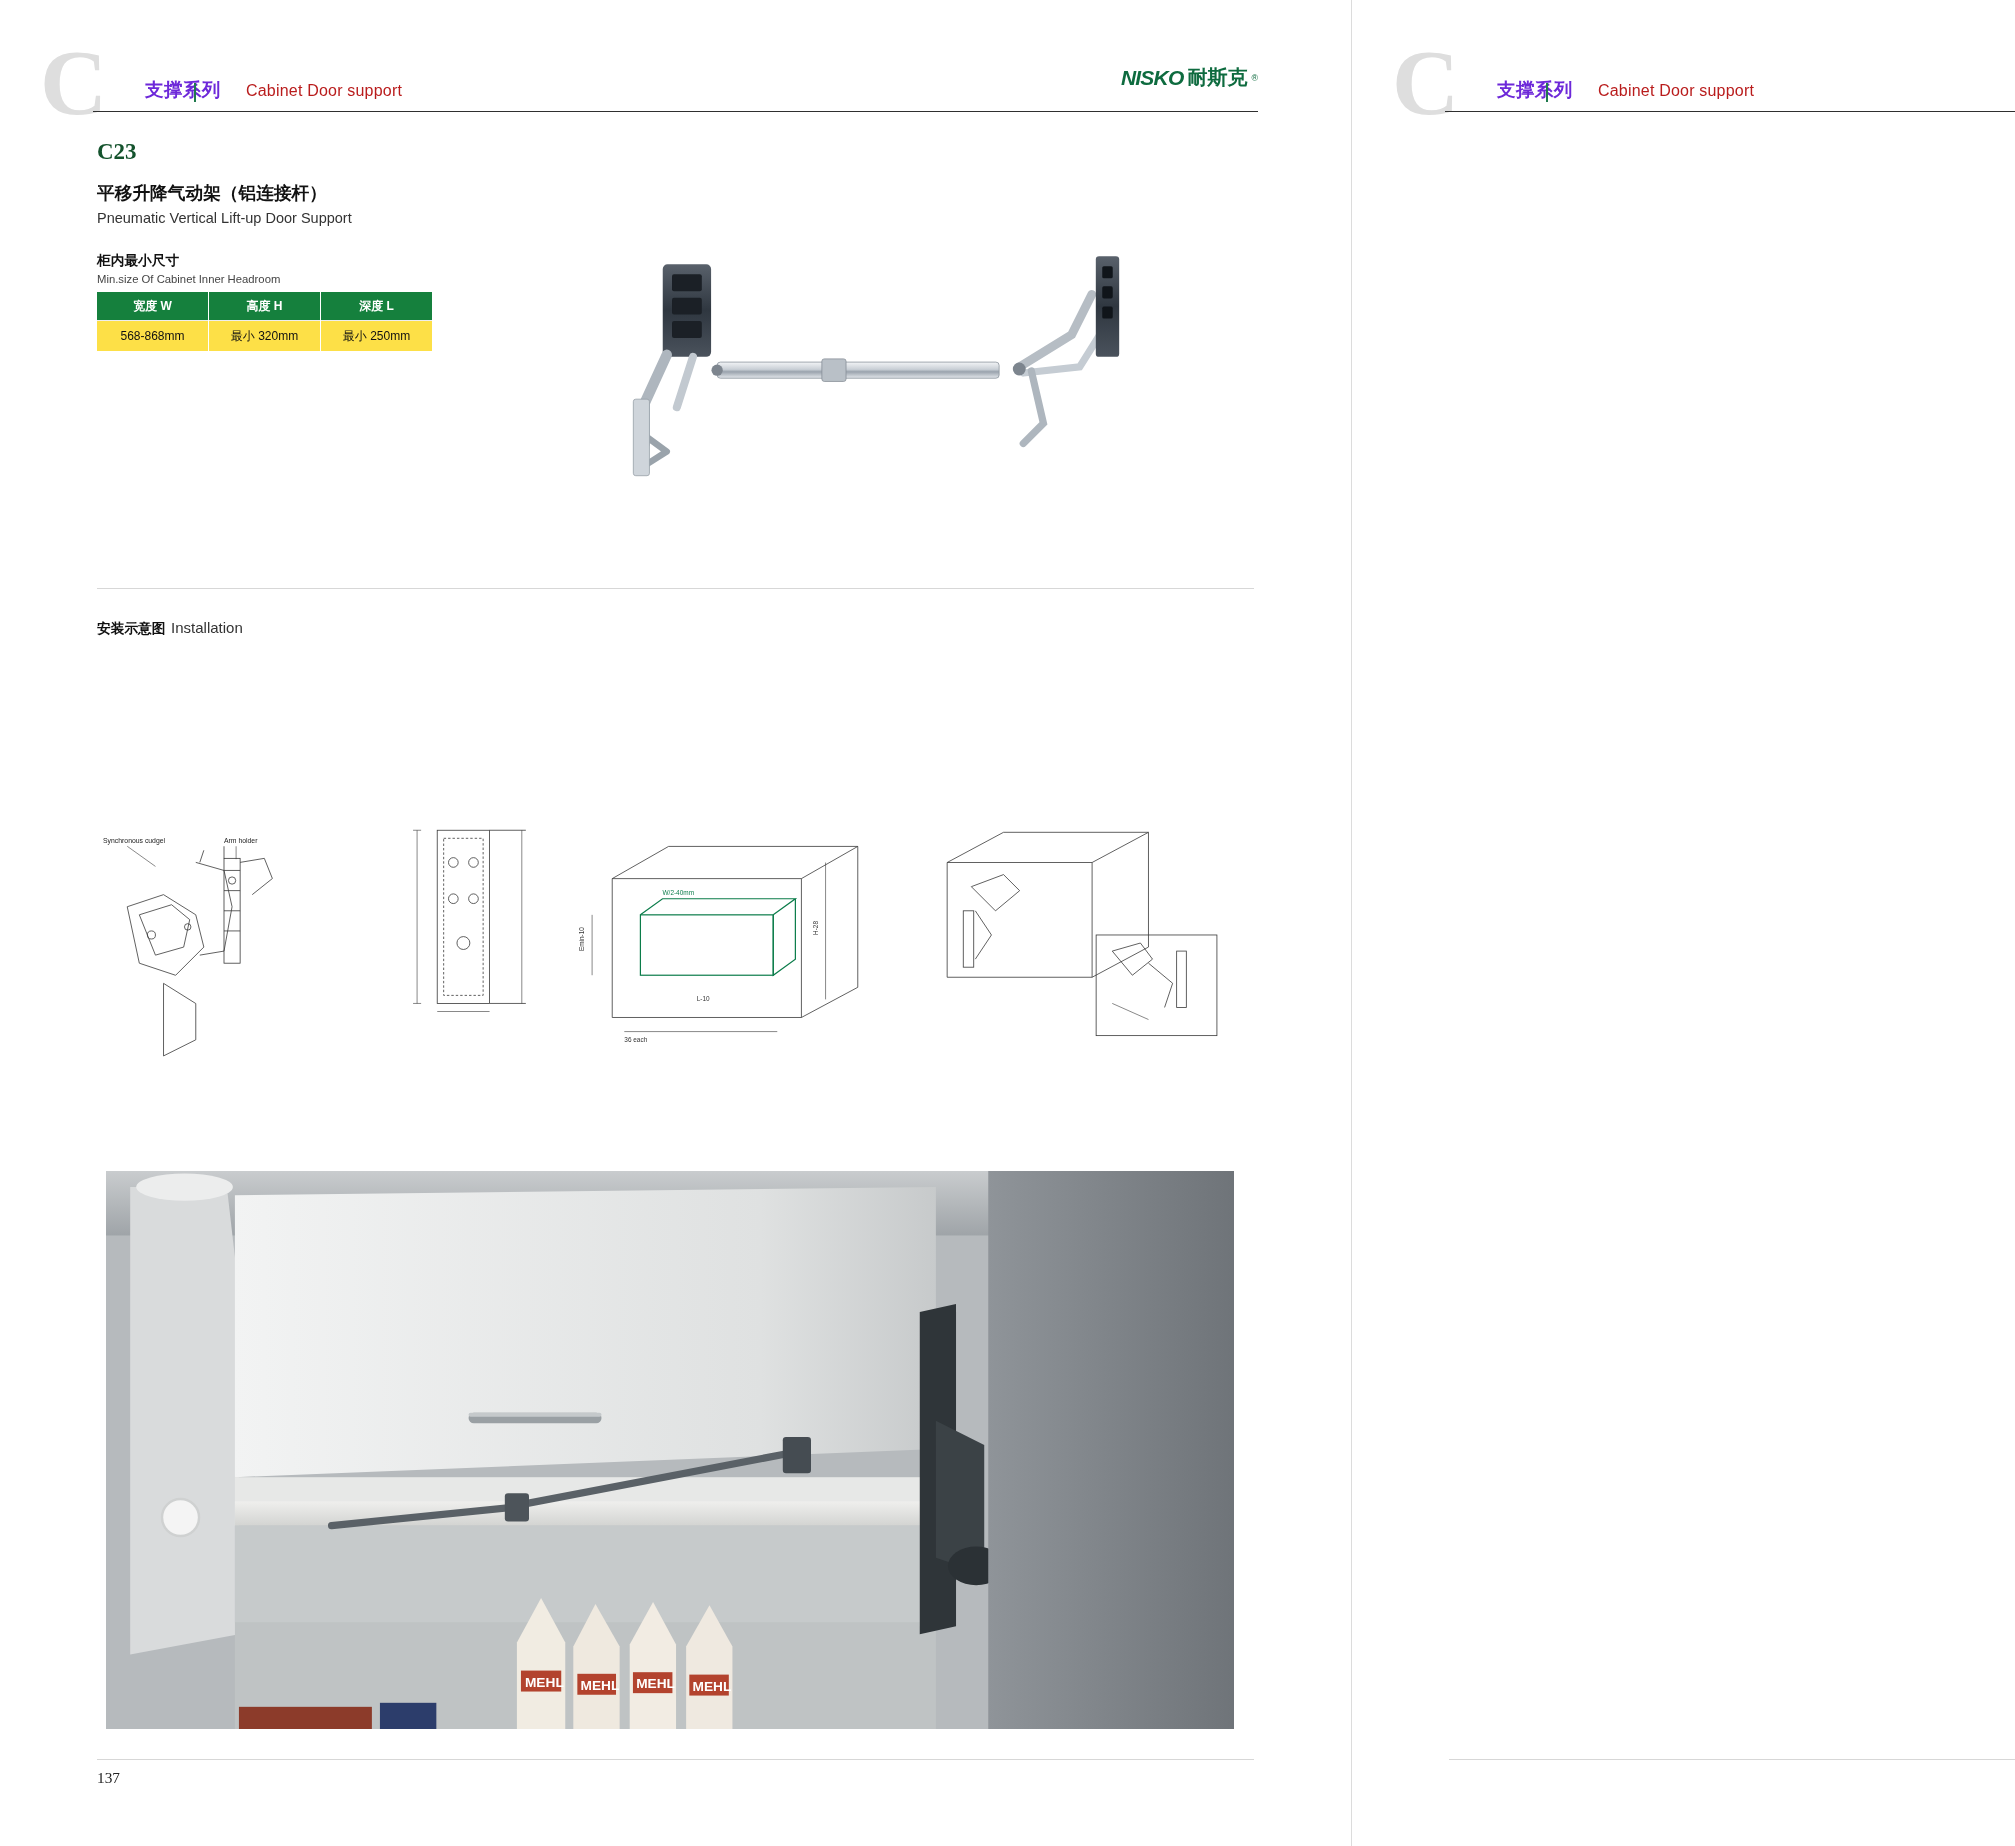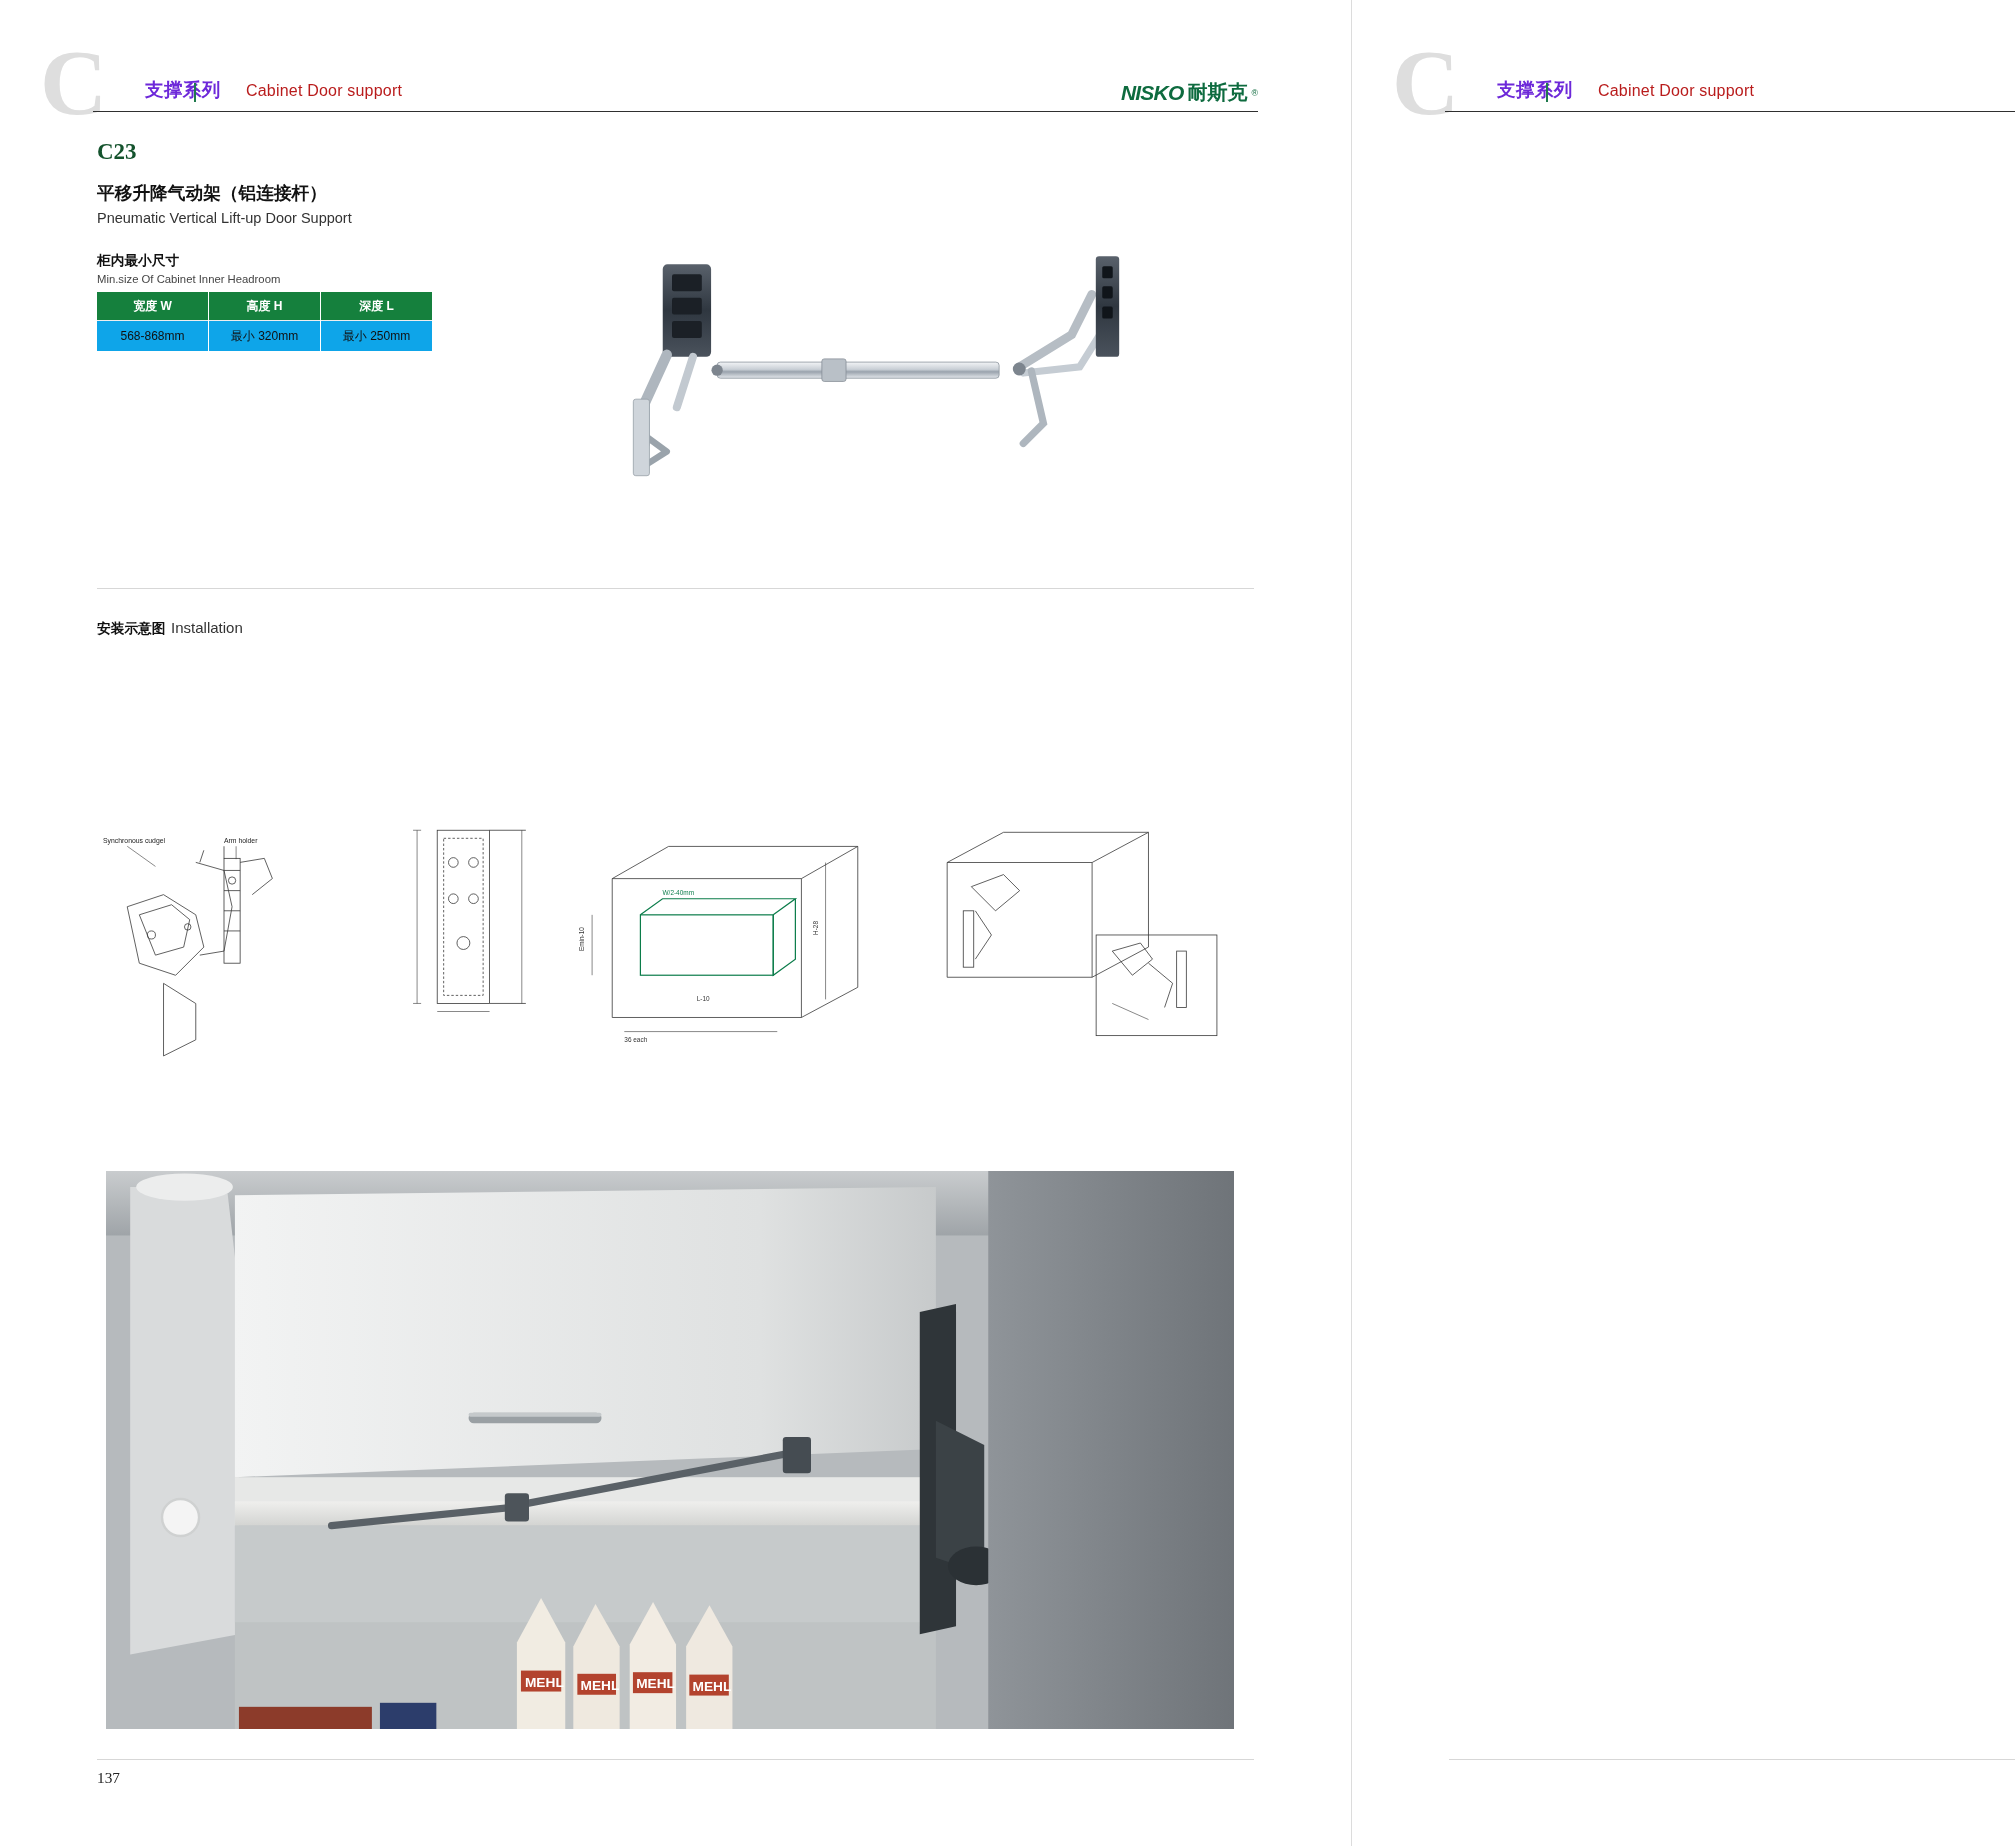--- a/index.html
+++ b/index.html
@@ -10,36 +10,36 @@
   .sheet.right{border-left:1.2px solid #dcdcdc;}
 
   
   .hdr{position:absolute;top:60px;left:93px;right:93px;height:52px;}
   .hdr .rule{position:absolute;left:0;right:0;bottom:0;height:1.2px;background:#2f2f2f;}
   .big-c{position:absolute;left:40px;top:40px;font-size:93px;line-height:85px;color:#dedede;font-weight:700;font-family:"Liberation Serif",serif;}
   .hdr-cn{position:absolute;left:52px;bottom:10.5px;font-size:18.5px;font-weight:700;color:#6d28d9;letter-spacing:0.4px;}
   .hdr-bar{position:absolute;left:101px;bottom:9.7px;width:1.6px;height:19.3px;background:#1f7a4d;}
   .hdr-en{position:absolute;left:110px;bottom:12px;font-size:16px;color:#b91c1c;letter-spacing:0.2px;margin-left:43px;}
 
-  .logo{position:absolute;right:0;bottom:6px;display:flex;align-items:center;gap:4px;}
+  .logo{position:absolute;right:0;bottom:21px;display:flex;align-items:center;gap:4px;}
   .logo .nis{font-size:21px;font-weight:700;color:#0e6b3f;font-style:italic;letter-spacing:-0.8px;font-family:"Liberation Sans",sans-serif;}
   .logo .cn{font-size:20px;font-weight:700;color:#0e6b3f;}
   .logo .reg{font-size:8.9px;color:#0e6b3f;vertical-align:super;}
 
   
   .code{position:absolute;left:97px;top:139px;font-size:23px;font-weight:700;color:#14532d;font-family:"Liberation Serif",serif;}
   .ttl-cn{position:absolute;left:97px;top:181px;font-size:17.7px;font-weight:700;color:#111;}
   .ttl-en{position:absolute;left:97px;top:210px;font-size:14.5px;color:#333;}
 
   .sub-cn{position:absolute;left:97px;top:252px;font-size:13.7px;font-weight:700;color:#111;}
   .sub-en{position:absolute;left:97px;top:273px;font-size:11.3px;color:#444;}
 
   .spec{position:absolute;left:97px;top:292px;border-collapse:collapse;}
   .spec th{background:#15803d;color:#fff;font-size:12px;font-weight:700;padding:5.6px 0;width:111px;border-right:1.6px solid #fff;margin-top:24px;}
-  .spec td{font-size:12px;color:#111;text-align:center;padding:6.4px 0;border-right:1.6px solid #fff;background:#0ea5e9;}
+  .spec td{font-size:12px;color:#111;text-align:center;padding:6.4px 0;border-right:1.6px solid #fff;background:#fde047;}
   .spec tr.vals td{border-top:1.2px solid #eee;}
 
   .prod-img{position:absolute;left:596px;top:234px;width:629px;height:282px;}
 
   .divider{position:absolute;left:97px;right:97px;height:0.8px;background:#d7d7d7;}
 
   .sec-cn{font-size:13.7px;font-weight:700;color:#111;margin-top:15px;}
   .sec-en{font-size:15px;color:#333;margin-left:5.6px;}
   .sec{position:absolute;display:flex;align-items:baseline;}
 

